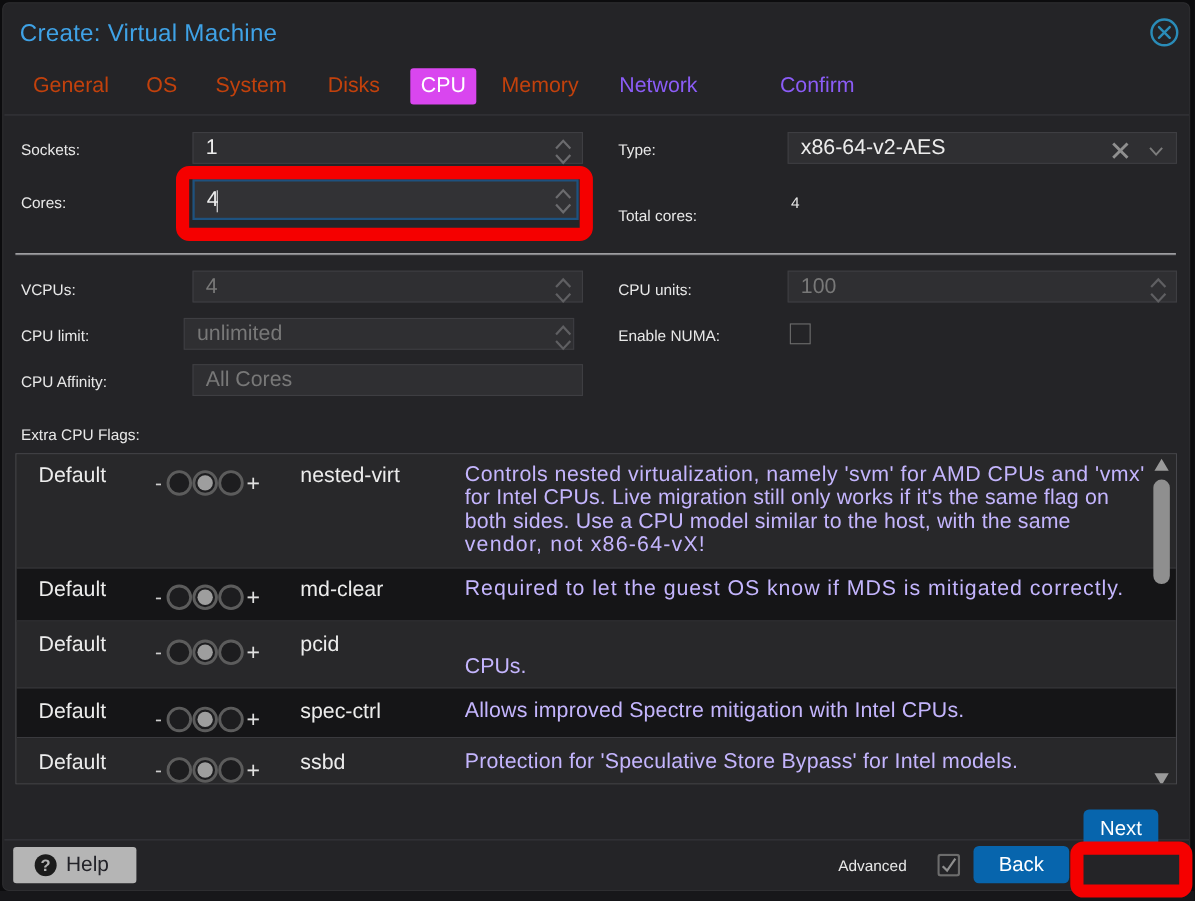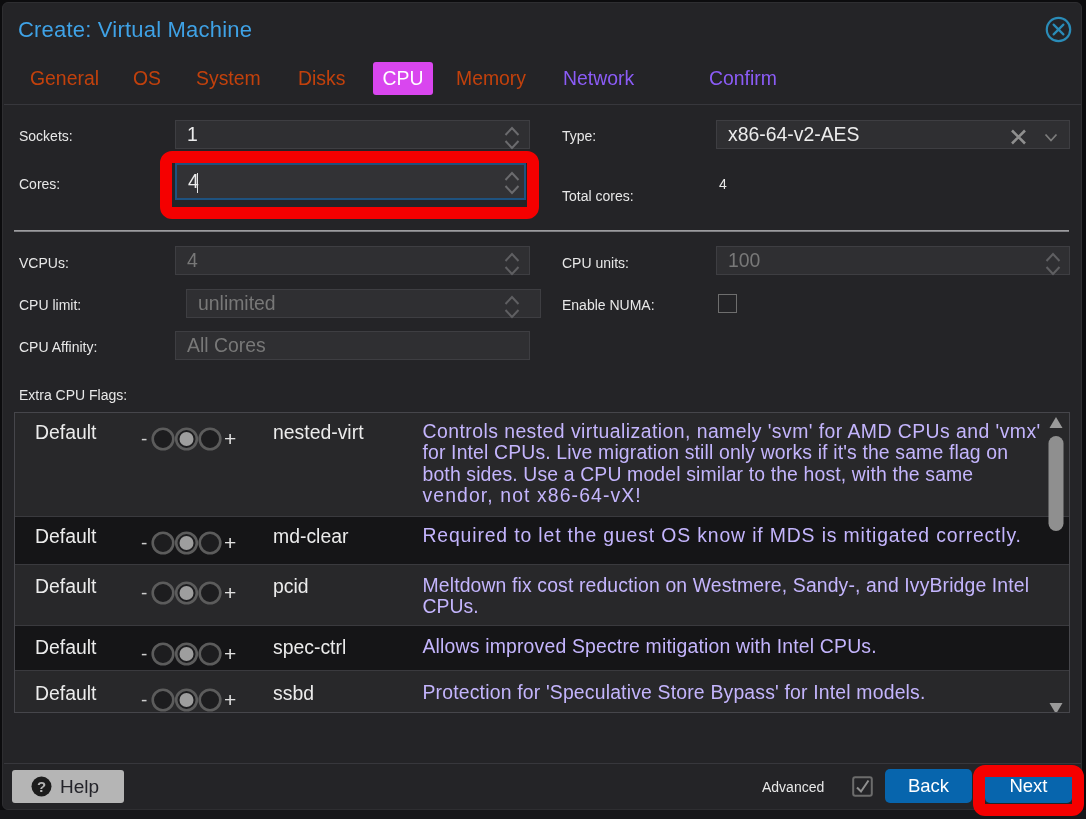--- a/index.html
+++ b/index.html
@@ -110,21 +110,21 @@
   <div class="lbl" style="left:562px; top:252px;">CPU units:</div>
   <div class="inp" style="left:716px; top:246px; width:354px; height:29px;">
     <div class="txt ph">100</div>
   </div>
   <svg class="abs" style="left:1044px; top:249.5px;" width="18" height="28" viewBox="0 0 18 28">
     <path d="M2.5 11 L9 4 L15.5 11" fill="none" stroke="#5f5f62" stroke-width="2"></path>
     <path d="M2.5 17 L9 24 L15.5 17" fill="none" stroke="#5f5f62" stroke-width="2"></path>
   </svg>
 
   <div class="lbl" style="left:19px; top:294px;">CPU limit:</div>
-  <div class="inp" style="left:186px; top:289px; width:355px; height:29px;">
+  <div class="inp" style="left:167px; top:289px; width:355px; height:29px;">
     <div class="txt ph">unlimited</div>
   </div>
   <svg class="abs" style="left:503px; top:292.5px;" width="18" height="28" viewBox="0 0 18 28">
     <path d="M2.5 11 L9 4 L15.5 11" fill="none" stroke="#5f5f62" stroke-width="2"></path>
     <path d="M2.5 17 L9 24 L15.5 17" fill="none" stroke="#5f5f62" stroke-width="2"></path>
   </svg>
 
   <div class="lbl" style="left:562px; top:294px;">Enable NUMA:</div>
   <div class="abs" style="left:718px; top:294px; width:19px; height:19px; border:1.5px solid #6e6e6e; background:#242427;"></div>
 
@@ -165,21 +165,21 @@
     <div class="gdefault" style="top:10px;">Default</div>
     <svg style="position:absolute; left:122px; top:13px;" width="120" height="30" viewBox="0 0 120 30">
       <text x="4" y="21" font-size="19" fill="#cdcdcd" font-family="Liberation Sans">-</text>
       <circle cx="26" cy="15" r="10.3" fill="#1d1d1f" stroke="#5c5c5c" stroke-width="2.6"></circle>
       <circle cx="49.5" cy="15" r="10.3" fill="#1d1d1f" stroke="#5c5c5c" stroke-width="2.6"></circle>
       <circle cx="49.5" cy="15" r="7" fill="#9e9e9e"></circle>
       <circle cx="73" cy="15" r="10.3" fill="#1d1d1f" stroke="#5c5c5c" stroke-width="2.6"></circle>
       <text x="87" y="22" font-size="21" fill="#e0e0e0" font-family="Liberation Sans">+</text>
     </svg>
     <div class="gflag" style="top:10px;">pcid</div>
-    <div class="gdesc" style="top:10px;"><span style="letter-spacing:0.13px">Meltdown fix cost reduction on Westmere, Sandy-, and IvyBridge Intel</span><br><span>CPUs.</span></div>
+    <div class="gdesc" style="top:10px;"><br><span>CPUs.</span></div>
   </div>
   <div class="grow even" style="height:45px;">
     <div class="gdefault" style="top:10px;">Default</div>
     <svg style="position:absolute; left:122px; top:13px;" width="120" height="30" viewBox="0 0 120 30">
       <text x="4" y="21" font-size="19" fill="#cdcdcd" font-family="Liberation Sans">-</text>
       <circle cx="26" cy="15" r="10.3" fill="#1d1d1f" stroke="#5c5c5c" stroke-width="2.6"></circle>
       <circle cx="49.5" cy="15" r="10.3" fill="#1d1d1f" stroke="#5c5c5c" stroke-width="2.6"></circle>
       <circle cx="49.5" cy="15" r="7" fill="#9e9e9e"></circle>
       <circle cx="73" cy="15" r="10.3" fill="#1d1d1f" stroke="#5c5c5c" stroke-width="2.6"></circle>
       <text x="87" y="22" font-size="21" fill="#e0e0e0" font-family="Liberation Sans">+</text>
@@ -214,17 +214,17 @@
       <text x="10.5" y="15.5" font-size="15" font-weight="bold" fill="#b5b5b5" text-anchor="middle" font-family="Liberation Sans">?</text>
     </svg>
     <div style="position:absolute; left:48px; top:0; width:62px; height:29px; line-height:33px; font-size:19px; color:#232329;">Help</div>
   </div>
   <div class="lbl" style="left:762px; top:776px;">Advanced</div>
   <svg class="abs" style="left:852px; top:776px;" width="21" height="21" viewBox="0 0 21 21">
     <rect x="1.2" y="1.2" width="18.6" height="18.6" rx="2" fill="none" stroke="#6c6c6c" stroke-width="2"></rect>
     <path d="M5 11.5 L9 15.5 L16.5 4.5" fill="none" stroke="#8f8f8f" stroke-width="2"></path>
   </svg>
   <div class="btn" style="left:885px; top:769px; width:87px; height:34px; line-height:34px;">Back</div>
-  <div class="btn" style="left:985px; top:769px; width:87px; height:34px; line-height:34px;">Next</div>
+  <div class="btn" style="left:985px; top:736px; width:68px; height:34px; line-height:34px;">Next</div>
 
   <div class="redbox" style="left:160px; top:151px; width:379px; height:68px;"></div>
   <div class="redbox" style="left:973px; top:765px; width:111px; height:51px;"></div>
 </div>
 
 </body></html>

